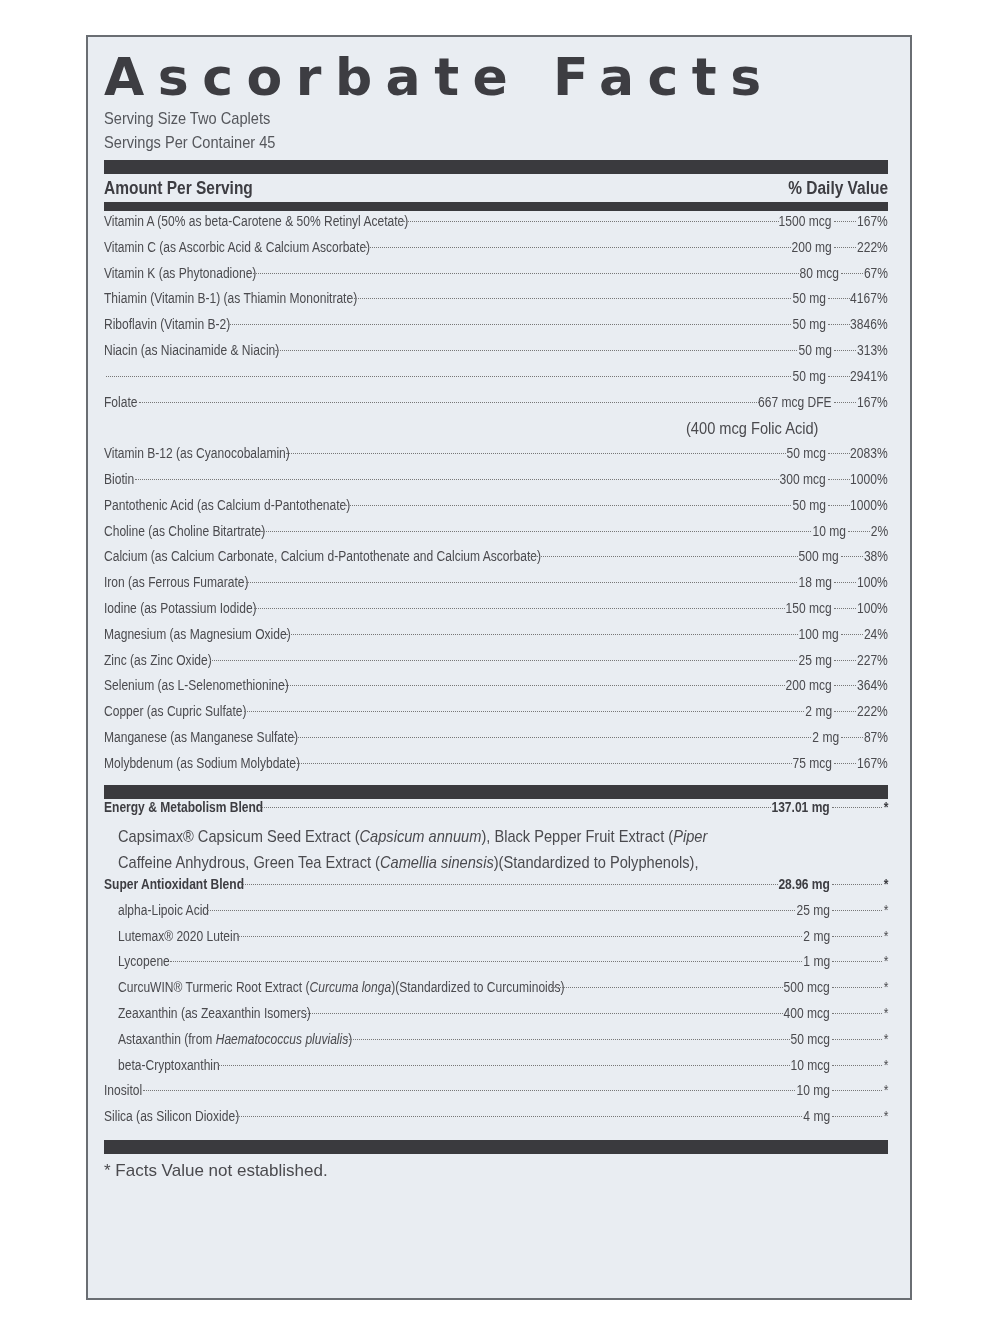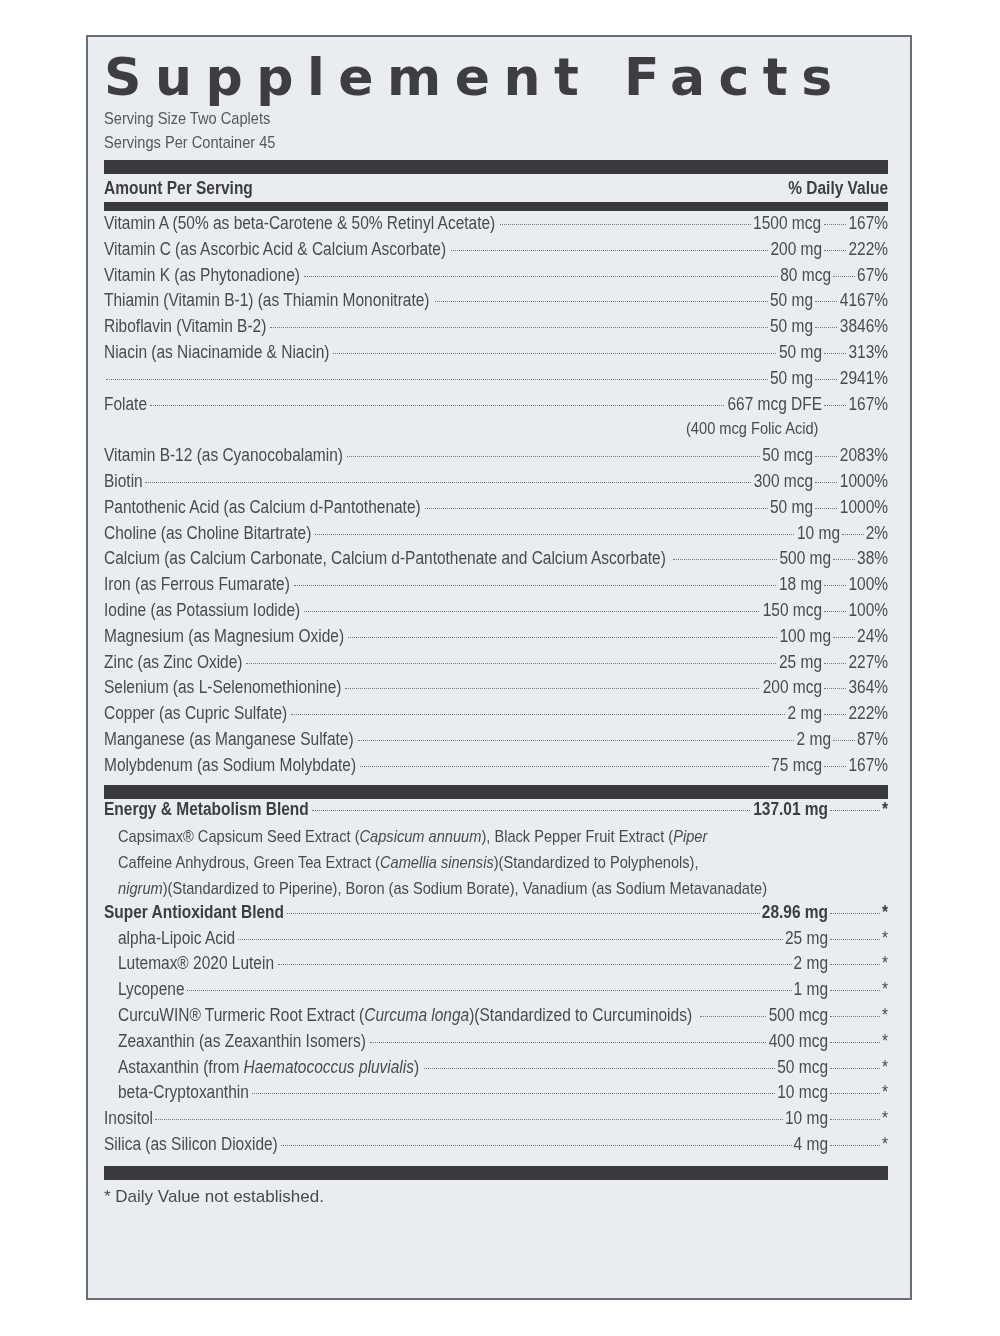--- a/index.html
+++ b/index.html
@@ -15,41 +15,41 @@
     font-size: 52px; letter-spacing: 13.5px; color: #3d3d42; line-height: 60px; white-space: nowrap;
   }
   .serving { font-size: 17px; line-height: 24px; color: #55575c; transform: scaleX(0.86); transform-origin: left; white-space: nowrap; }
   .bar-thick { height: 14px; background: #3a3a3e; margin-top: 5px; }
   .bar-med { height: 9px; background: #3a3a3e; }
   .hdr { display: flex; justify-content: space-between; font-weight: bold; font-size: 18px; line-height: 28px; color: #3d3d42; }
   .hdr span { transform: scaleX(0.86); white-space: nowrap; }
   .hdr span:first-child { transform-origin: left; }
   .hdr span:last-child { transform-origin: right; }
   .rows { margin-top: 2px; }
-  .row { display: flex; align-items: baseline; height: 25.8px; font-size: 18px; white-space: nowrap; }
+  .row { display: flex; align-items: baseline; height: 25.8px; font-size: 14px; white-space: nowrap; }
   .row .n { flex: 0 0 auto; }
   .row .d1, .row .d2 { flex: 1 1 auto; border-bottom: 1px dotted #777; margin: 0 2px; transform: translateY(-4px); min-width: 6px; }
   .row .d2 { flex: 0 0 auto; }
   .row .a { flex: 0 0 auto; text-align: right; }
   .row .p { flex: 0 0 auto; text-align: right; }
   .cond { display: inline-block; transform: scaleX(0.86); transform-origin: left; }
   .condr { display: inline-block; transform: scaleX(0.86); transform-origin: right; }
   .sub { height: 25.8px; font-size: 17px; text-align: right; padding-right: 70px; white-space: nowrap; }
   .bold { font-weight: bold; color: #3d3d42; }
   .indent { padding-left: 14px; }
   .desc { font-size: 17px; line-height: 25.8px; padding-left: 14px; white-space: nowrap; }
   .foot { font-size: 17px; line-height: 26px; margin-top: 4px; }
   i { font-style: italic; }
 </style>
 </head>
 <body>
 
 <div class="panel">
   <div class="inner">
-    <div class="title">Supplement Facts</div>
+    <div class="title">Ascorbate Facts</div>
     <div class="serving">Serving Size Two Caplets</div>
     <div class="serving">Servings Per Container 45</div>
     <div class="bar-thick"></div>
     <div class="hdr">
       <span>Amount Per Serving</span>
       <span>% Daily Value</span>
     </div>
     <div class="bar-med"></div>
     <div class="rows" id="vit-rows">
         <div class="row">
@@ -204,21 +204,20 @@
     <div id="blend-rows">
         <div class="row bold">
           <span class="n"><span class="cond" style="margin-right: -31.6478px;">Energy &amp; Metabolism Blend</span></span>
           <span class="d1"></span>
           <span class="a"><span class="condr" style="margin-left: -11.2784px;">137.01 mg</span></span>
           <span class="d2" style="width: 50px;"></span>
           <span class="p"><span class="condr" style="margin-left: -1.30249px;">*</span></span>
         </div>
         <div class="desc"><span class="cond" style="margin-right: -95.6984px;">Capsimax® Capsicum Seed Extract (<i>Capsicum annuum</i>), Black Pepper Fruit Extract (<i>Piper</i></span></div>
         <div class="desc"><span class="cond" style="margin-right: -94.4731px;">Caffeine Anhydrous, Green Tea Extract (<i>Camellia sinensis</i>)(Standardized to Polyphenols),</span></div>
-        <div class="desc"><span class="cond" style="margin-right: -105.969px;"><i>nigrum</i>)(Standardized to Piperine), Boron (as Sodium Borate), Vanadium (as Sodium Metavanadate)</span></div>
         <div class="row bold">
           <span class="n"><span class="cond" style="margin-right: -27.9619px;">Super Antioxidant Blend</span></span>
           <span class="d1"></span>
           <span class="a"><span class="condr" style="margin-left: -10.4216px;">28.96 mg</span></span>
           <span class="d2" style="width: 50px;"></span>
           <span class="p"><span class="condr" style="margin-left: -1.30249px;">*</span></span>
         </div>
         <div class="row indent">
           <span class="n"><span class="cond" style="margin-right: -18.4631px;">alpha-Lipoic Acid</span></span>
           <span class="d1"></span>
@@ -277,15 +276,15 @@
         </div>
         <div class="row">
           <span class="n"><span class="cond" style="margin-right: -26.8744px;">Silica (as Silicon Dioxide)</span></span>
           <span class="d1"></span>
           <span class="a"><span class="condr" style="margin-left: -5.49469px;">4 mg</span></span>
           <span class="d2" style="width: 50px;"></span>
           <span class="p"><span class="condr" style="margin-left: -1.30249px;">*</span></span>
         </div>
       </div>
     <div class="bar-thick" style="margin-top:6px"></div>
-    <div class="foot">* Daily Value not established.</div>
+    <div class="foot">* Facts Value not established.</div>
   </div>
 </div>
 
 </body></html>

